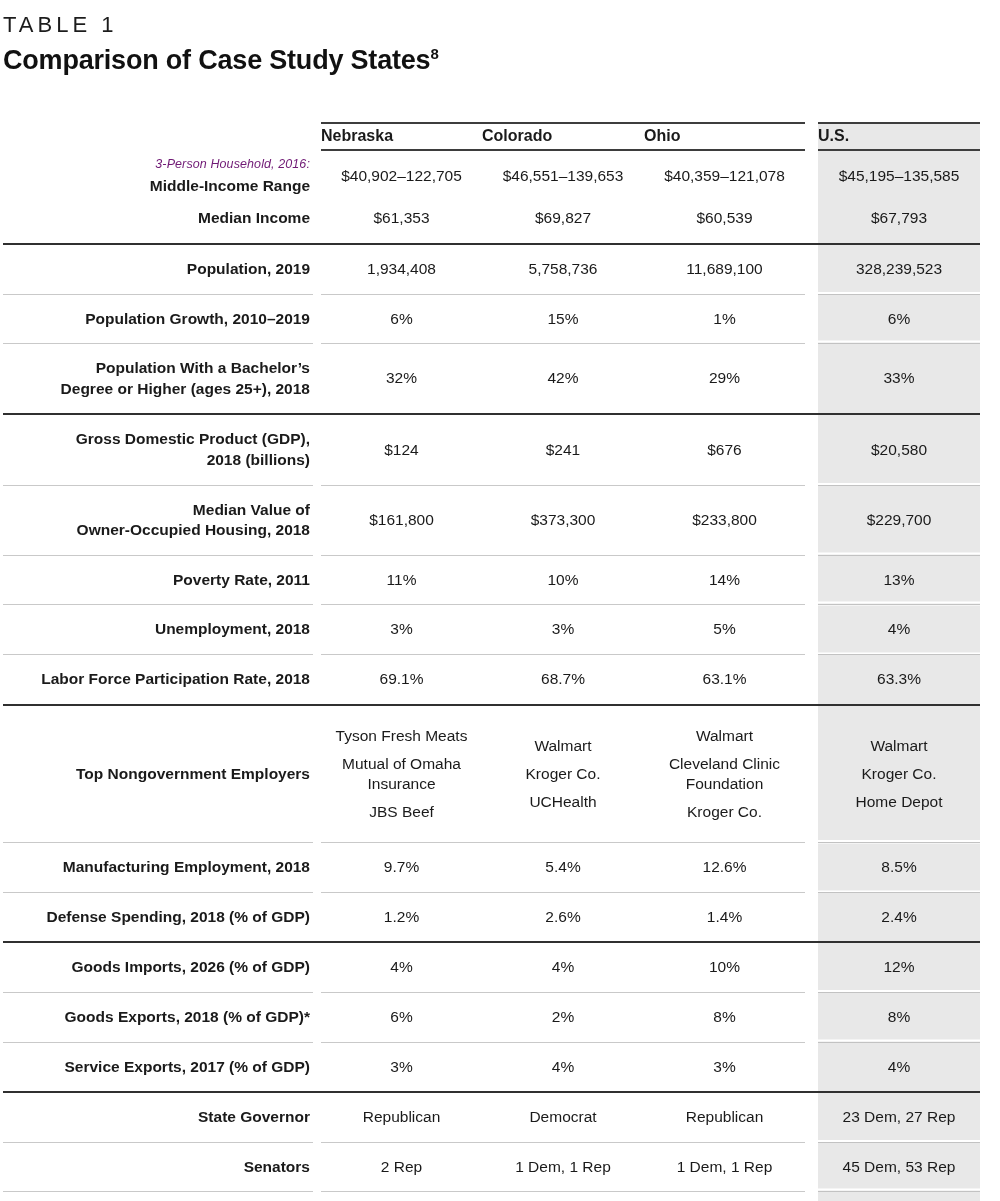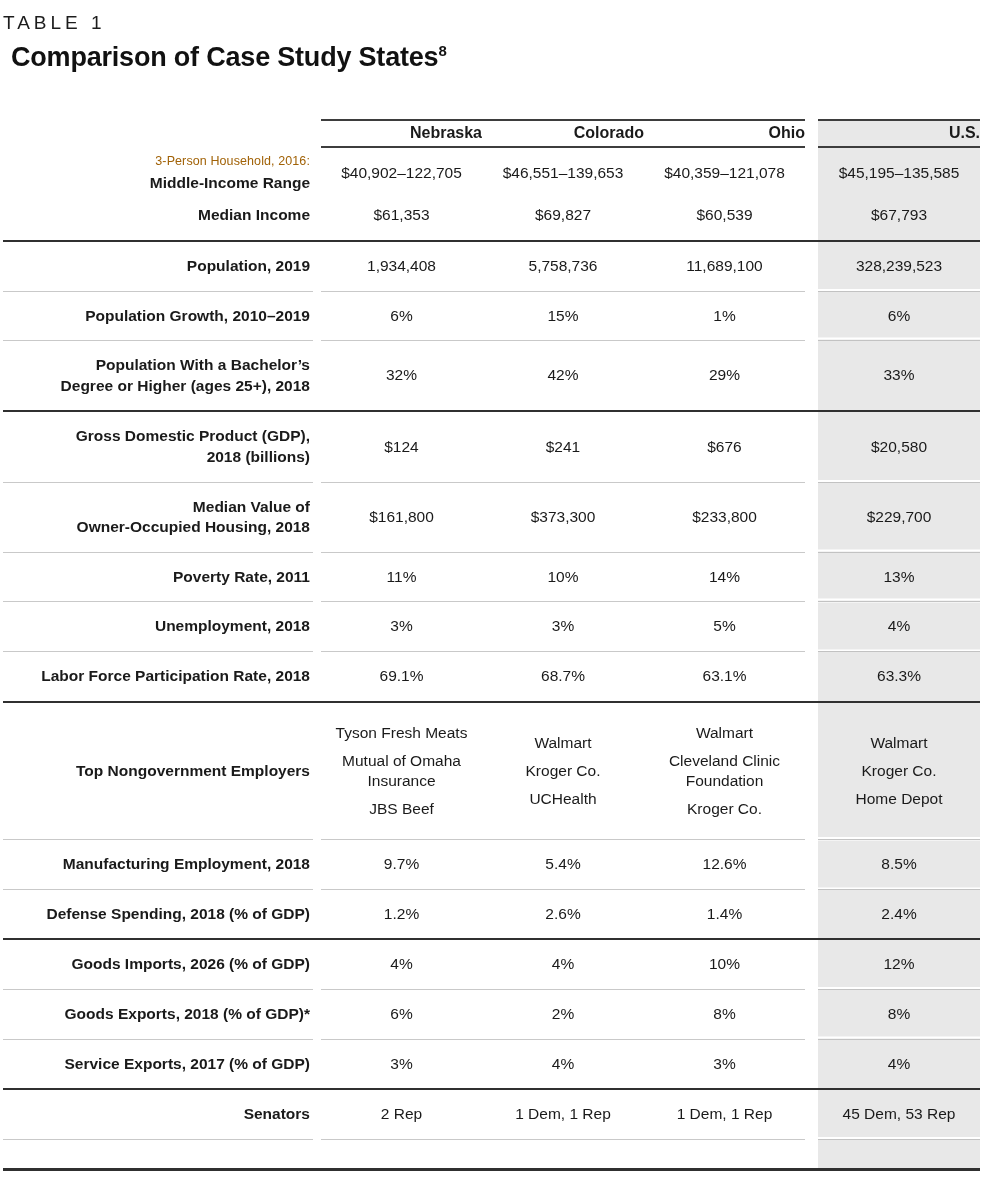--- a/index.html
+++ b/index.html
@@ -10,48 +10,48 @@
     --ink:#1a1a1a;
   }
   *{box-sizing:border-box;}
   html,body{margin:0;padding:0;}
   body{
     width:1000px;height:1201px;background:#ffffff;overflow:hidden;
     font-family:"Liberation Sans","DejaVu Sans",sans-serif;color:var(--ink);
   }
   .page{padding:10px 20px 0 3px;}
   .eyebrow{
-    font-size:19px;font-weight:400;letter-spacing:4px;color:#1c1c1c;margin:2px 0 7px 0;
+    font-size:22px;font-weight:400;letter-spacing:4px;color:#1c1c1c;margin:2px 0 7px 0;
   }
   h1.title{
-    font-size:27px;font-weight:700;letter-spacing:-0.2px;margin:8px;color:#111;line-height:1.15;
+    font-size:27px;font-weight:700;letter-spacing:-0.2px;margin:0;color:#111;line-height:1.15;
   }
   h1.title sup{font-size:15px;vertical-align:super;line-height:0;}
   table.cmp{
     border-collapse:collapse;table-layout:fixed;width:977px;margin-top:46px;
   }
   
   th{font-weight:700;font-size:16px;padding:3px 0 4px 0;vertical-align:middle;}
   th.state{
     border-top:2px solid var(--header-line);
     border-bottom:2px solid var(--header-line);
-    text-align:right;
+    text-align:left;
   }
   th.us{background:var(--us-bg);}
   th.lblh,th.sp{border:none;}
   
   td{vertical-align:middle;font-size:15.5px;line-height:1.33;}
   td.lbl{
     font-weight:700;text-align:right;padding:14px 3px 14px 0;color:var(--ink);
   }
   td.val{text-align:center;padding:14px 0;}
   td.us{background:var(--us-bg);}
   td.sp{padding:0;}
   .note{
-    font-weight:400;font-size:12.5px;color:#a16207;margin-bottom:3px;letter-spacing:0.1px;
+    font-style:italic;font-weight:400;font-size:12.5px;color:#701a75;margin-bottom:3px;letter-spacing:0.1px;
   }
   
   tr.b-light td.lbl,
   tr.b-light td.val:not(.us){border-bottom:1px solid var(--light-line);}
   tr.b-light td.us{
     border-bottom:1px solid #c2c2c2;
     background-image:linear-gradient(var(--us-bg) 0,var(--us-bg) calc(100% - 2px),#ffffff calc(100% - 2px));
     margin-top:39px;
   }
   tr.b-dark td{border-bottom:2px solid var(--dark-line);}
@@ -407,20 +407,39 @@
           <td class="val">
             <div class="vline">3%</div>
           </td>
           <td class="sp"></td>
           <td class="val us">
             <div class="vline">4%</div>
           </td>
         </tr>
         <tr class="b-light">
           <td class="lbl">
+            <div class="lline">State Governor</div>
+          </td>
+          <td class="sp"></td>
+          <td class="val">
+            <div class="vline">Republican</div>
+          </td>
+          <td class="val">
+            <div class="vline">Democrat</div>
+          </td>
+          <td class="val">
+            <div class="vline">Republican</div>
+          </td>
+          <td class="sp"></td>
+          <td class="val us">
+            <div class="vline">23 Dem, 27 Rep</div>
+          </td>
+        </tr>
+        <tr class="b-light">
+          <td class="lbl">
             <div class="lline">Senators</div>
           </td>
           <td class="sp"></td>
           <td class="val">
             <div class="vline">2 Rep</div>
           </td>
           <td class="val">
             <div class="vline">1 Dem, 1 Rep</div>
           </td>
           <td class="val">

